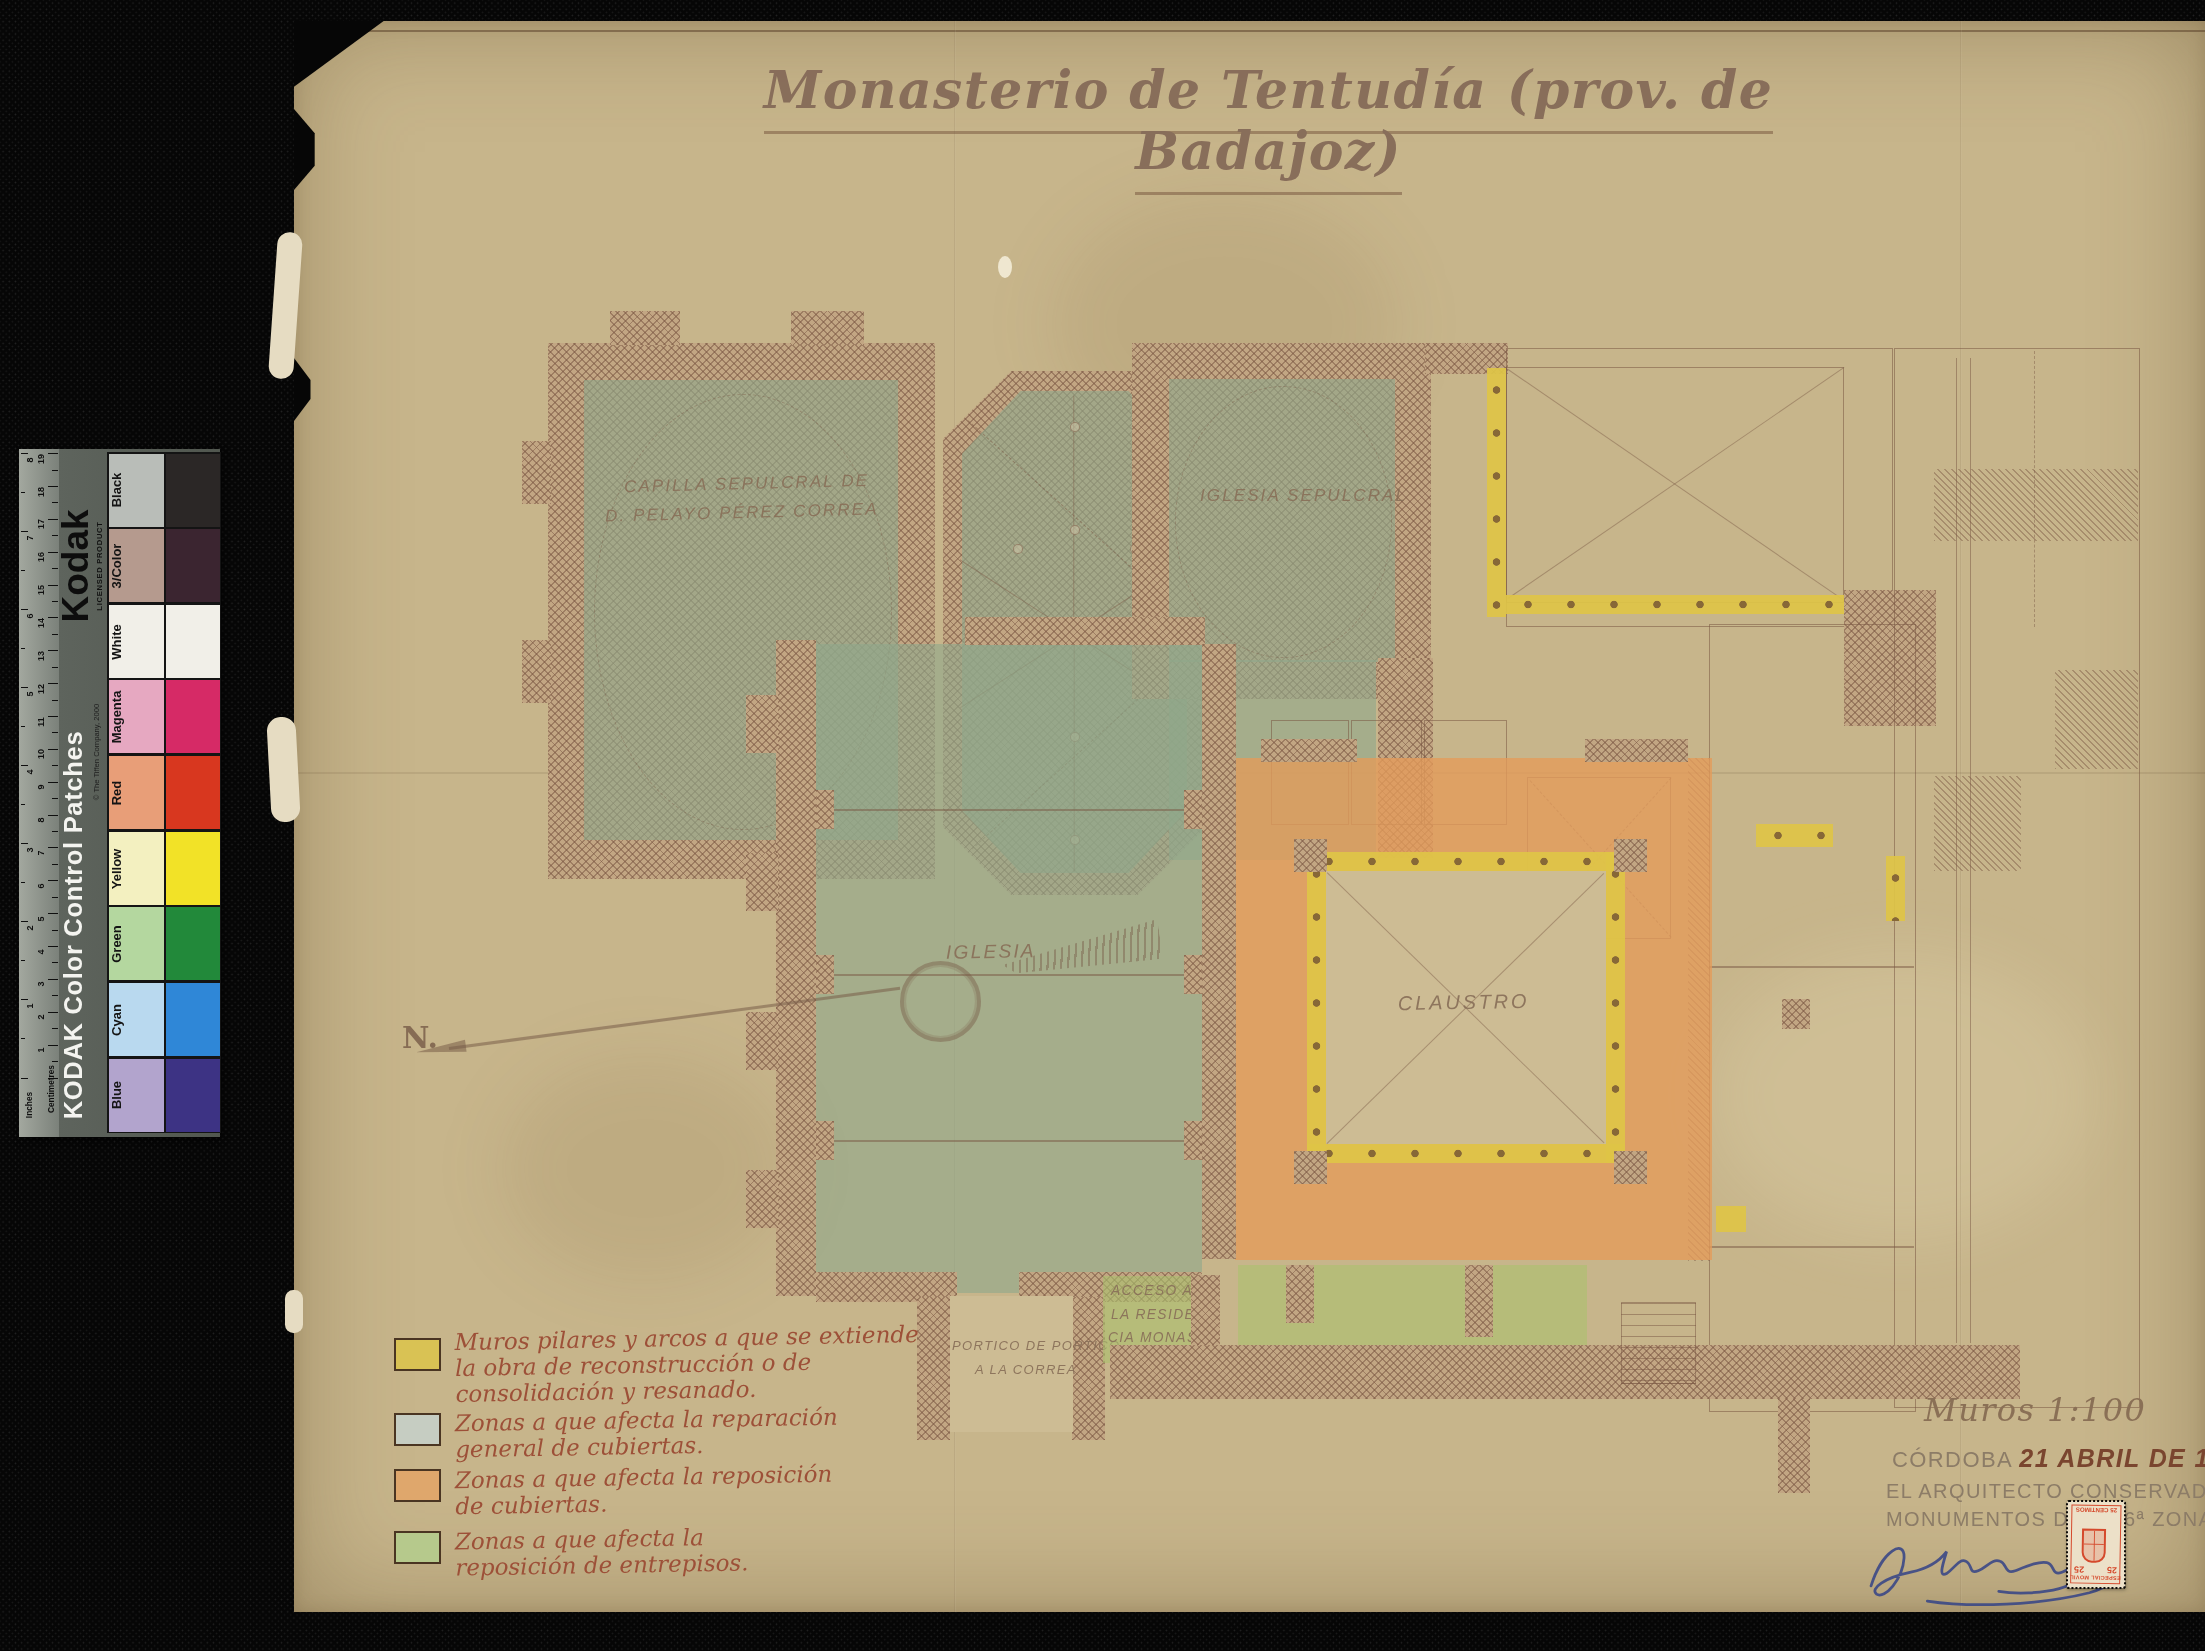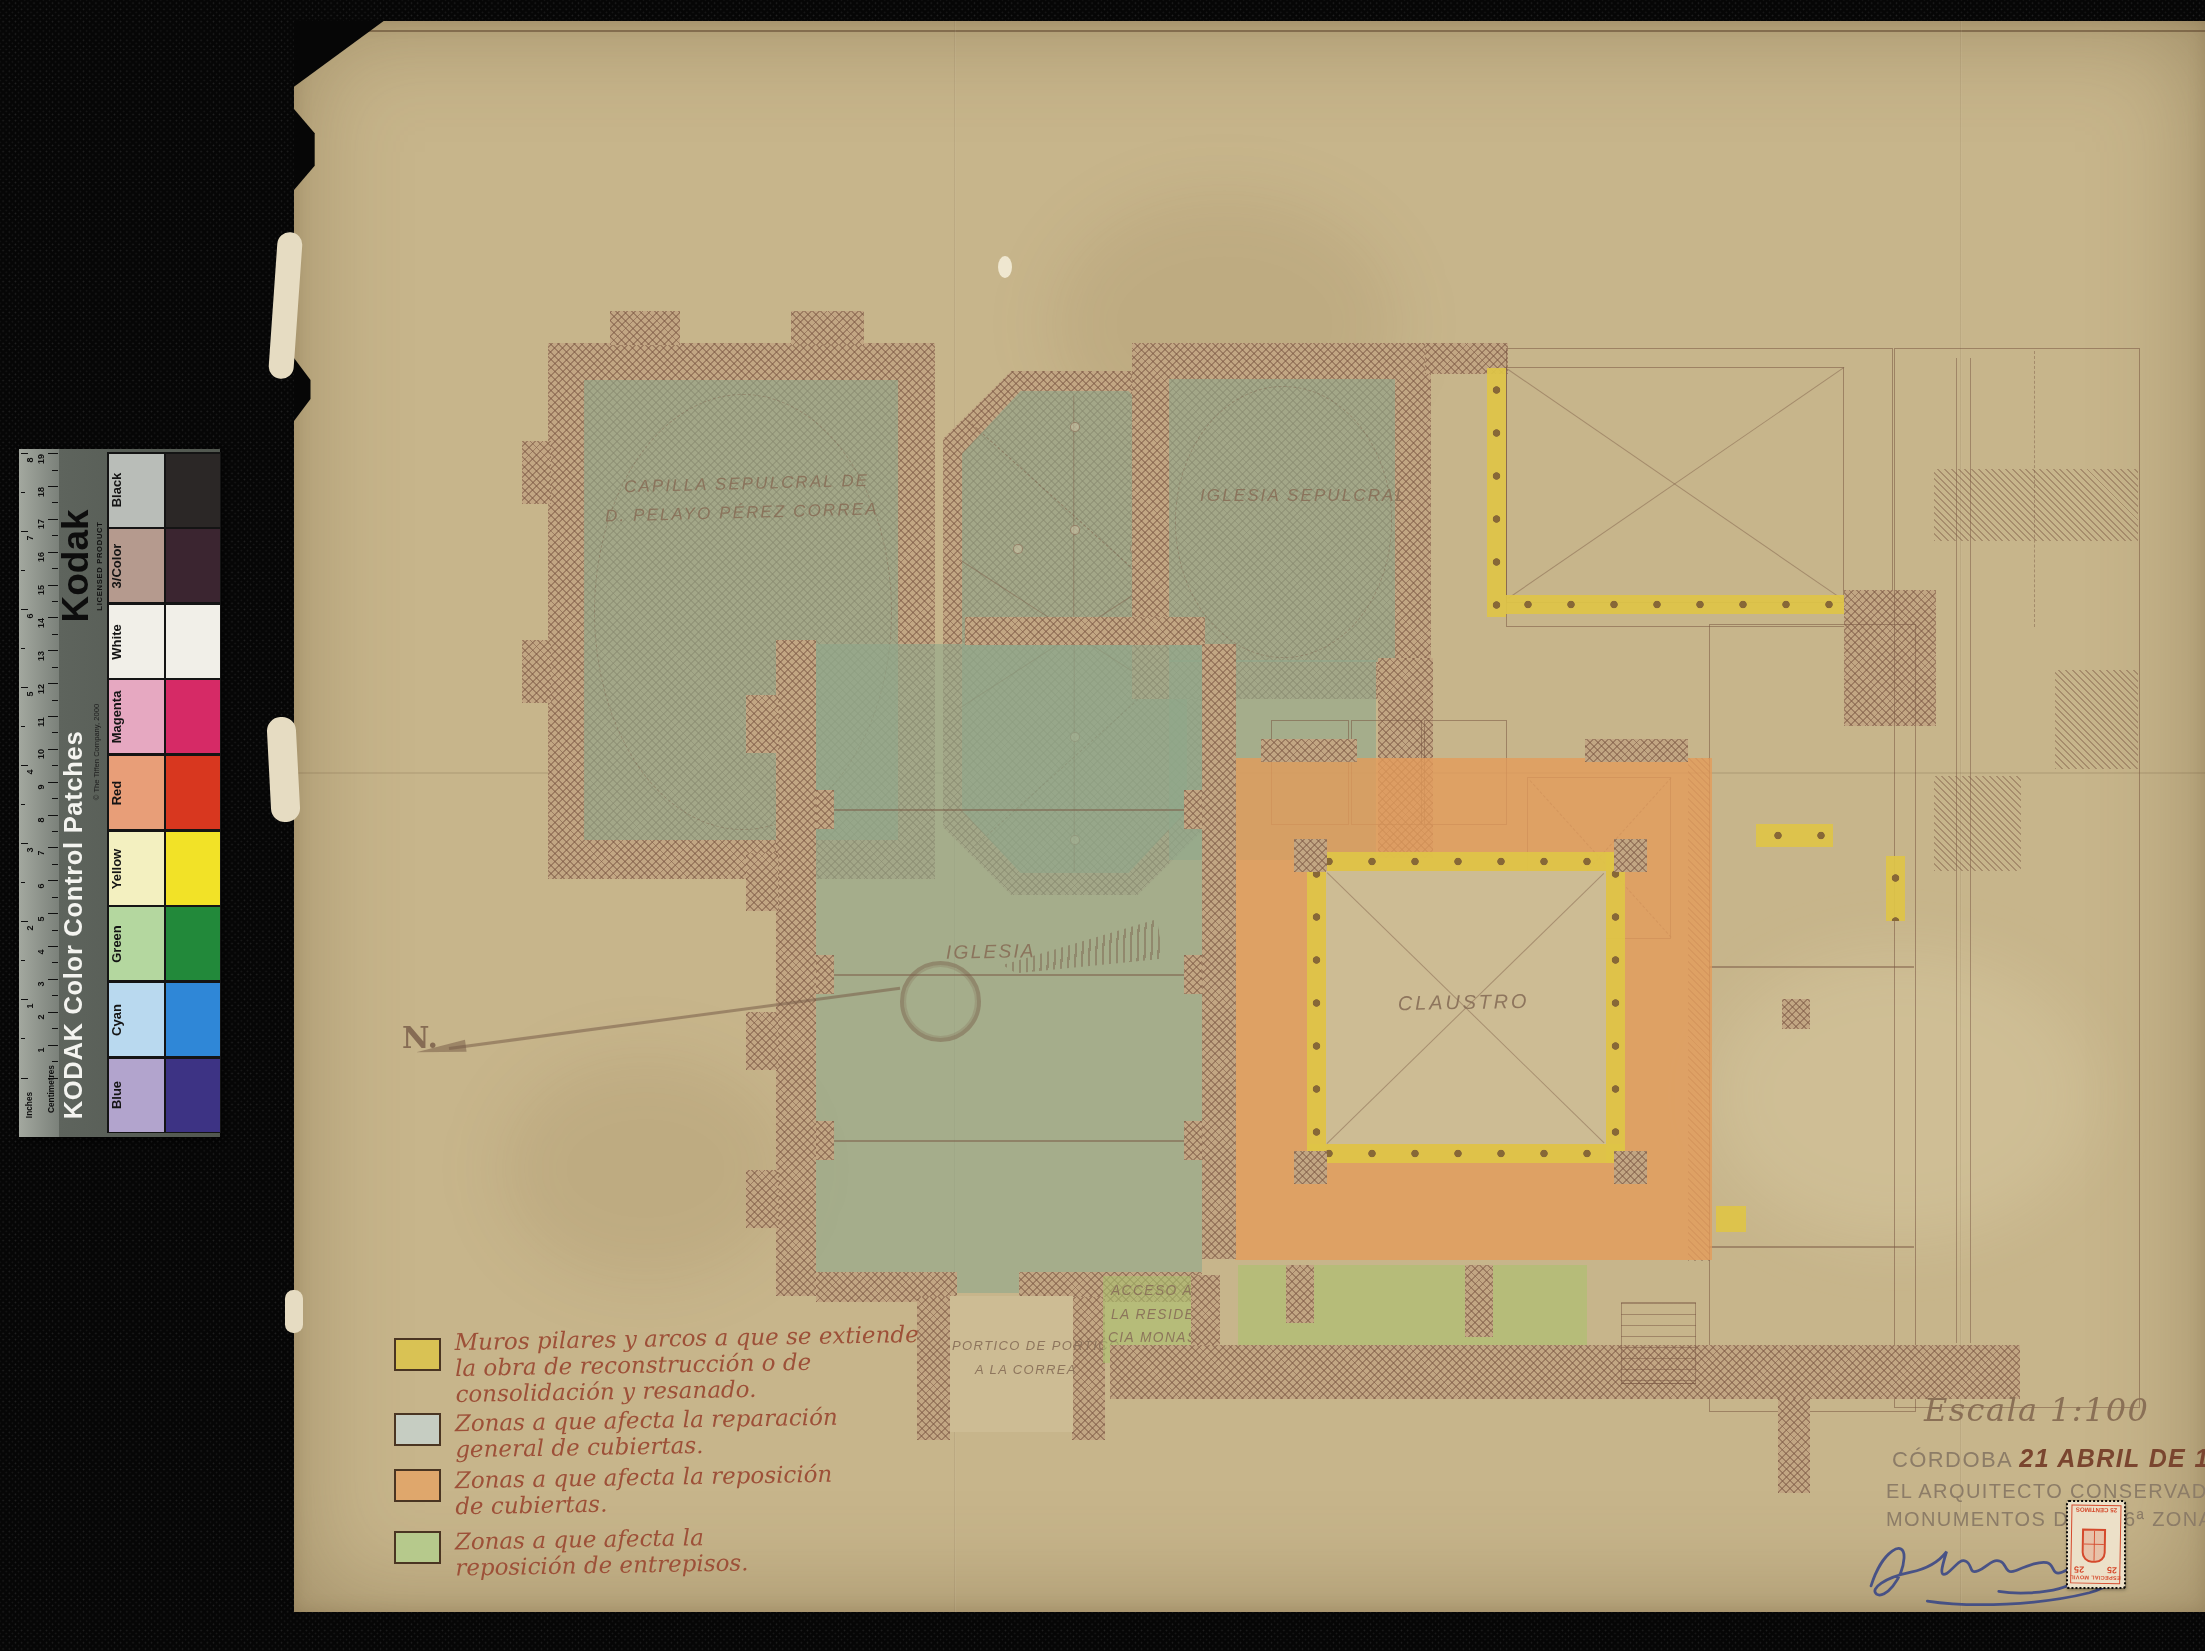--- a/index.html
+++ b/index.html
@@ -83,20 +83,21 @@
   <div class="paper">
     <div class="stain" style="left:758px;top:172px;width:345px;height:262px;background:rgba(120,90,50,.10);"></div>
     <div class="stain" style="left:207px;top:1034px;width:289px;height:227px;background:rgba(120,90,50,.10);"></div>
     <div class="stain" style="left:1413px;top:930px;width:386px;height:289px;background:rgba(255,246,214,.14);"></div>
     <div class="crease-h" style="top:9.6px;background:rgba(84,58,36,.5);height:1.4px;"></div>
     <div class="crease-v" style="left:660px;"></div>
     <div class="crease-v" style="left:1666px;"></div>
     <div class="crease-h" style="top:751px;"></div>
   </div>
 
+  <div class="title"><span>Monasterio de Tentudía (prov. de Badajoz)</span></div>
 
   <div class="xh" style="left:548px;top:343px;width:387px;height:536px;"></div>
   <div class="xh" style="left:610px;top:311px;width:70px;height:34px;"></div>
   <div class="xh" style="left:791px;top:311px;width:73px;height:34px;"></div>
   <div class="xh" style="left:522px;top:441px;width:29px;height:63px;"></div>
   <div class="xh" style="left:522px;top:640px;width:29px;height:63px;"></div>
   <div class="teal" style="left:584px;top:380px;width:314px;height:460px;"></div>
   <div class="ell" style="left:594px;top:394px;width:296px;height:434px;"></div>
   <div class="lbl" style="left:624px;top:474px;font-size:17px;transform:rotate(-1.5deg);">CAPILLA SEPULCRAL DE</div>
   <div class="lbl" style="left:605px;top:503px;font-size:17px;transform:rotate(-1.5deg);">D. PELAYO PÉREZ CORREA</div>
@@ -244,21 +245,21 @@
       <span style="display:block">Zonas a que afecta la reposición</span>
       <span style="display:block">de cubiertas.</span>
     </div>
     <i class="leg-sw" style="left: 394px; top: 1531px; background: rgb(182, 201, 140);"></i>
     <div class="leg-txt" style="left:455px;top:1526px;transform:rotate(-1deg);">
       <span style="display:block">Zonas a que afecta la</span>
       <span style="display:block">reposición de entrepisos.</span>
     </div>
   </div>
 
-  <div class="hand" style="position:absolute;left:1924px;top:1391px;font-size:32px;color:#8a7056;letter-spacing:1.4px;">Escala 1:100</div>
+  <div class="hand" style="position:absolute;left:1924px;top:1391px;font-size:32px;color:#8a7056;letter-spacing:1.4px;">Muros 1:100</div>
   <div class="print" style="left:1892px;top:1444px;font-size:22px;">
     <span>CÓRDOBA</span>
     <span style="font-style:italic;color:#7a452f;font-size:25px;font-weight:700;">21 ABRIL DE 1955</span>
   </div>
   <div class="print" style="left:1886px;top:1480px;font-size:20px;">EL ARQUITECTO CONSERVADOR DE</div>
   <div class="print" style="left:1886px;top:1508px;font-size:20px;">MONUMENTOS DE LA 6ª ZONA.</div>
   <svg style="position:absolute;left:1861px;top:1520px;" width="303" height="103" viewBox="0 0 440 150">
     <path d="M14,96 C30,44 64,26 62,56 C60,86 34,116 22,108 C12,100 34,84 72,76 C104,69 118,54 124,46 C118,66 112,84 124,78 C136,70 142,56 152,60 C162,64 156,80 170,74 C184,68 190,56 202,60 C212,63 208,80 224,74 C244,66 258,60 270,62 C282,64 276,82 292,76 C308,70 318,60 328,64 C322,82 310,94 288,100 C262,107 224,108 200,104" fill="none" stroke="#3b4886" stroke-width="4" stroke-linecap="round" opacity=".9"></path>
     <path d="M96,118 C160,128 260,124 332,106 C360,98 376,84 368,70 C360,56 336,62 330,80 C326,94 342,102 366,96" fill="none" stroke="#3b4886" stroke-width="4" stroke-linecap="round" opacity=".9"></path>
   </svg>

